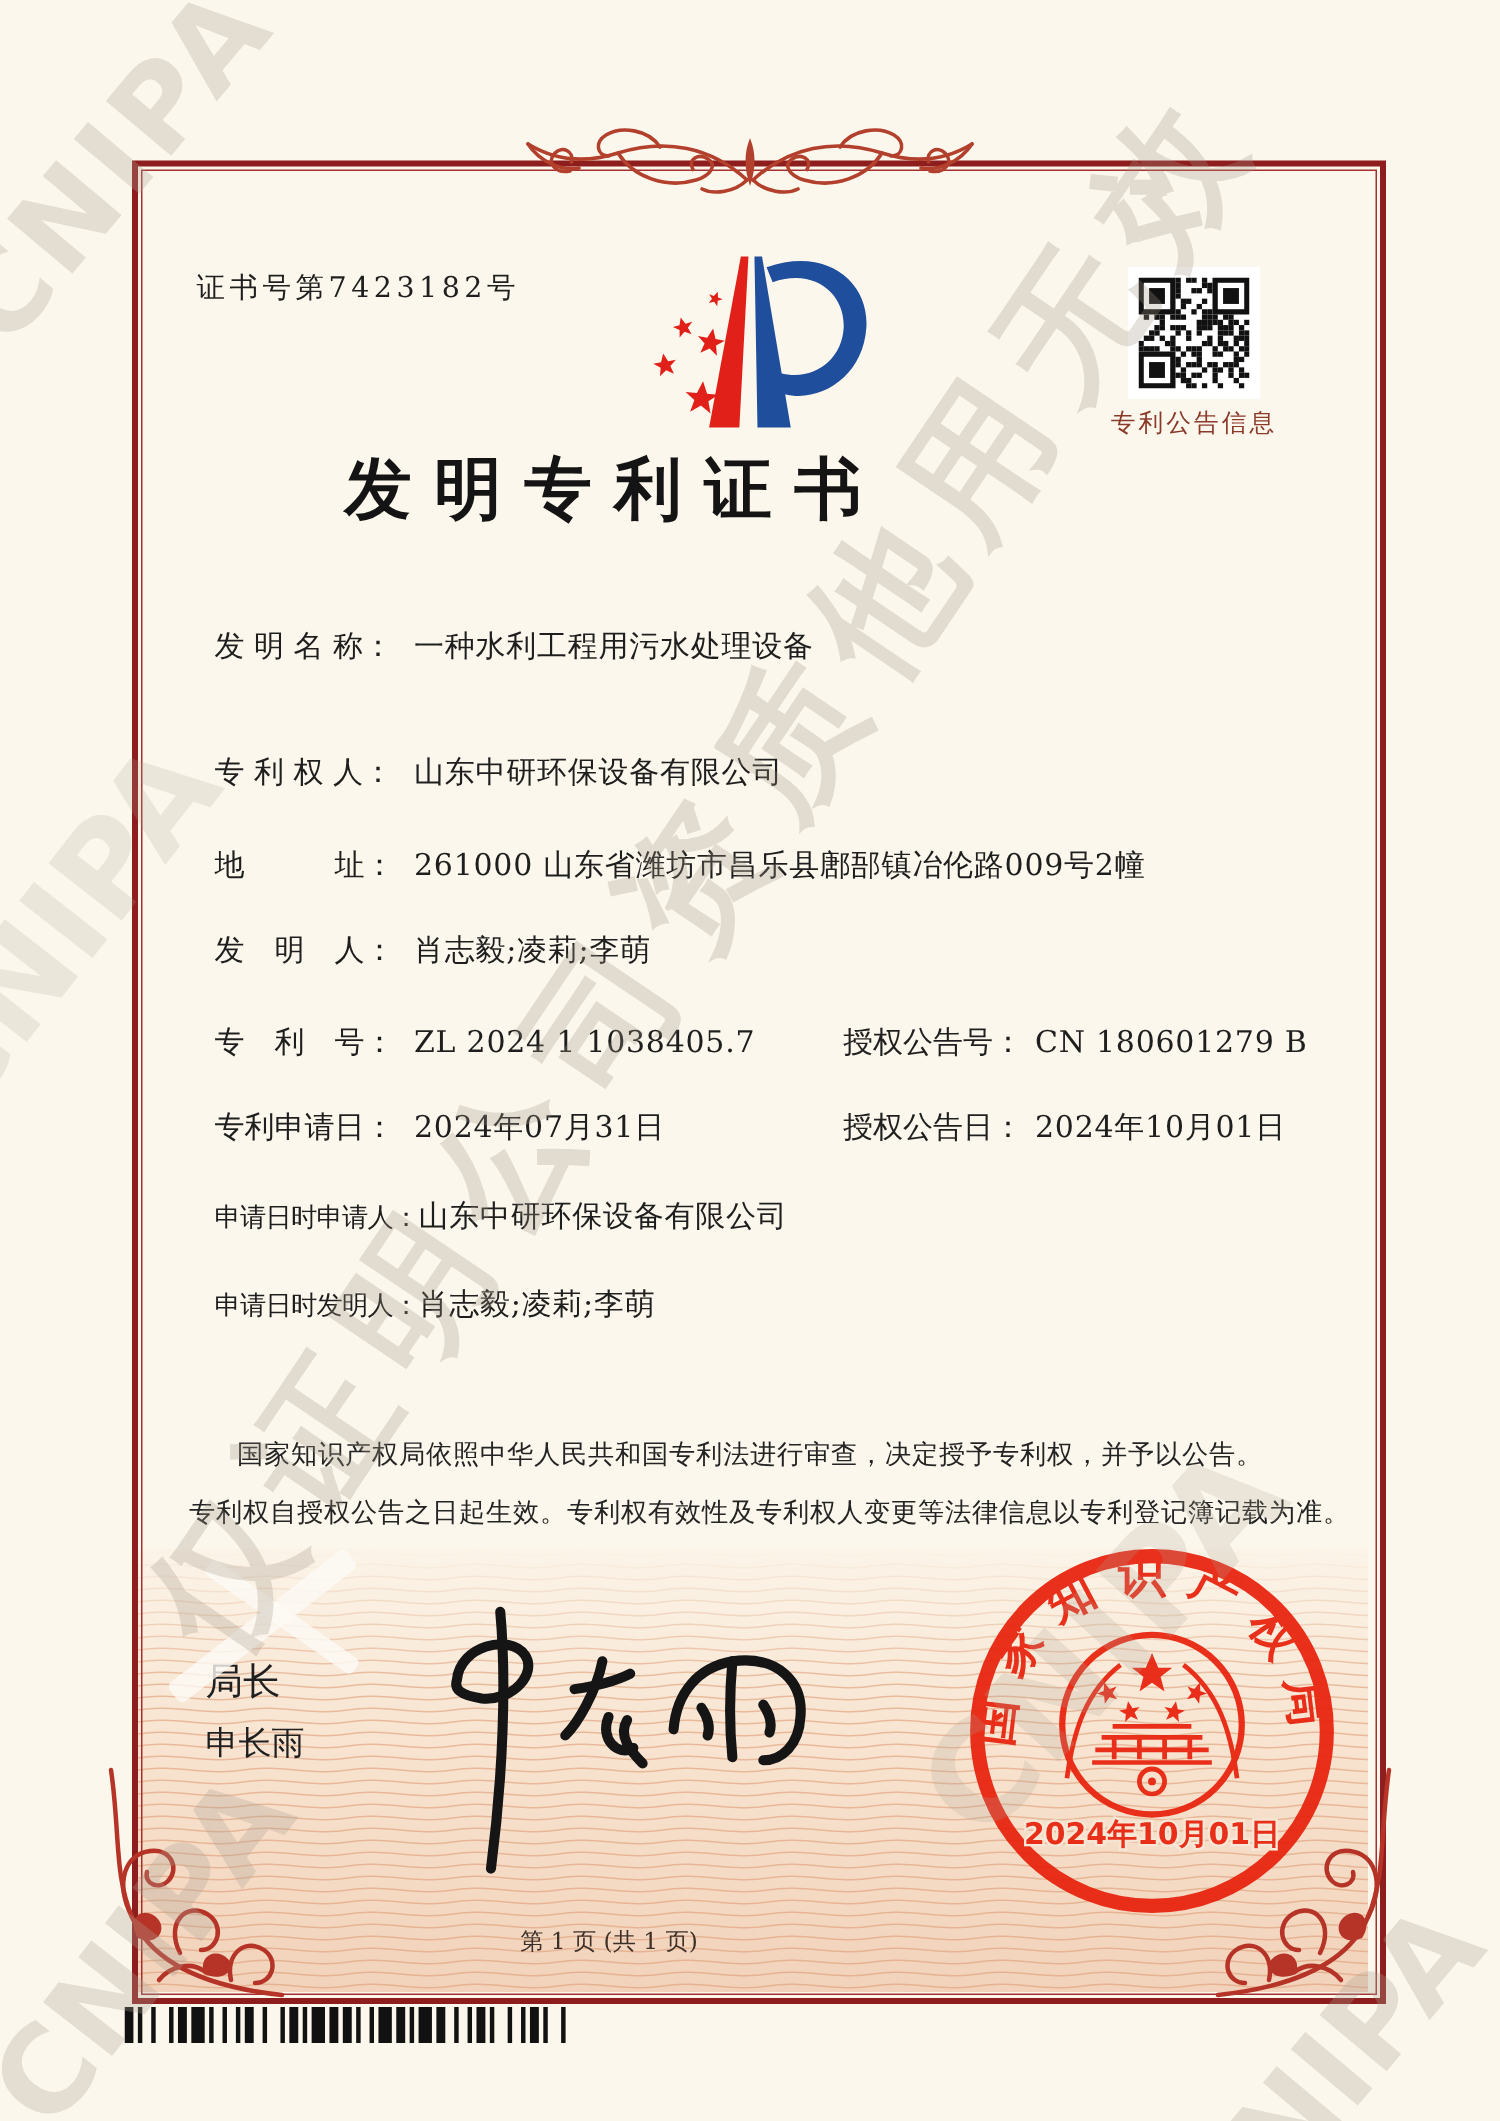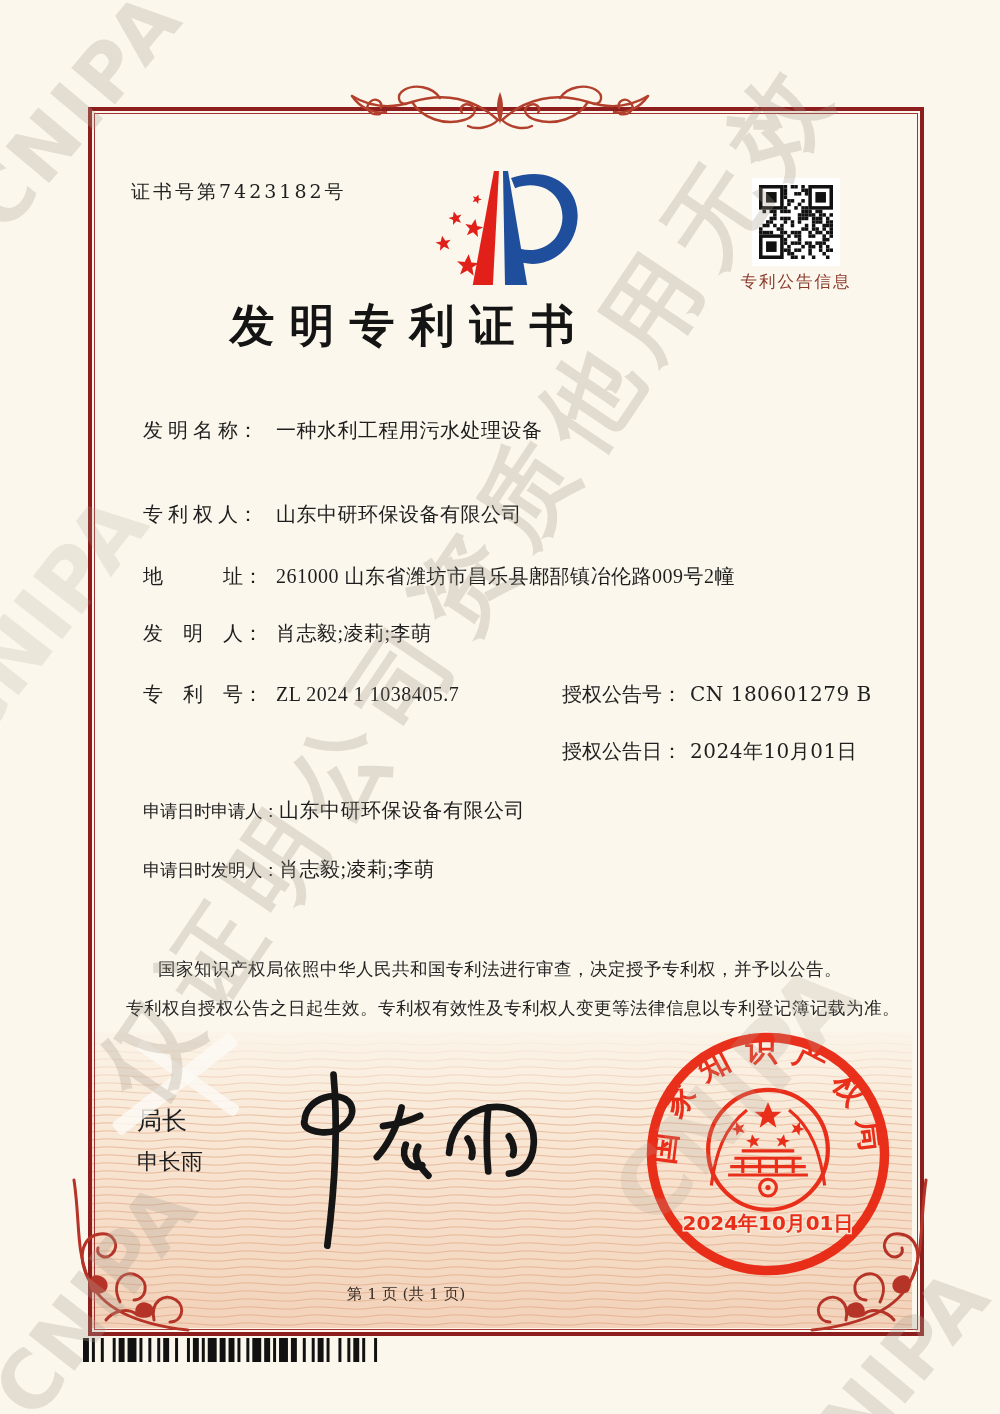--- a/index.html
+++ b/index.html
@@ -37,21 +37,21 @@
   .qrbox{position:absolute;left:752px;top:178px;width:88px;height:88px;background:#fff;z-index:4;
          display:flex;align-items:center;justify-content:center;}
   .qrbox svg{width:74px;height:74px;fill:#111;}
   .qrcap{position:absolute;left:728px;top:271px;width:136px;text-align:center;font-size:16.5px;
          letter-spacing:2px;color:#8b3a2a;z-index:4;font-family:Liberation Mono, monospace;}
   .title{position:absolute;left:0;top:296px;width:819px;text-align:center;font-size:45px;
          font-weight:bold;letter-spacing:15px;z-index:4;color:#141414;}
 
   
   .row{position:absolute;left:143px;display:flex;align-items:baseline;font-size:20px;
-       white-space:nowrap;z-index:4;color:#1e1e1e;font-family:Liberation Serif, serif;}
+       white-space:nowrap;z-index:4;color:#1e1e1e;}
   .row .lbl{display:inline-block;min-width:133px;}
   .row .lbl.long{font-size:17.5px;letter-spacing:-0.5px;}
   .row2{position:absolute;left:562px;display:flex;align-items:baseline;font-size:20px;
         white-space:nowrap;z-index:4;}
   .row2 .lbl{display:inline-block;min-width:128px;}
   .val{letter-spacing:0.5px;}
 
   
   .stline{position:absolute;font-size:17.5px;letter-spacing:0.5px;z-index:4;color:#242424;white-space:nowrap;}
 
@@ -342,20 +342,24 @@
     <span class="val">肖志毅;凌莉;李萌</span>
   </div>
   <div class="row" style="top:681px">
     <span class="lbl">专　利　号：</span>
     <span class="val">ZL 2024 1 1038405.7</span>
   </div>
   <div class="row2" style="top:681px">
     <span class="lbl">授权公告号：</span>
     <span class="val">CN 180601279 B</span>
   </div>
+  <div class="row" style="top:738px">
+    <span class="lbl">专利申请日：</span>
+    <span class="val">2024年07月31日</span>
+  </div>
   <div class="row2" style="top:738px">
     <span class="lbl">授权公告日：</span>
     <span class="val">2024年10月01日</span>
   </div>
   <div class="row" style="top:797px">
     <span class="lbl long">申请日时申请人：</span>
     <span class="val">山东中研环保设备有限公司</span>
   </div>
   <div class="row" style="top:856px">
     <span class="lbl long">申请日时发明人：</span>

